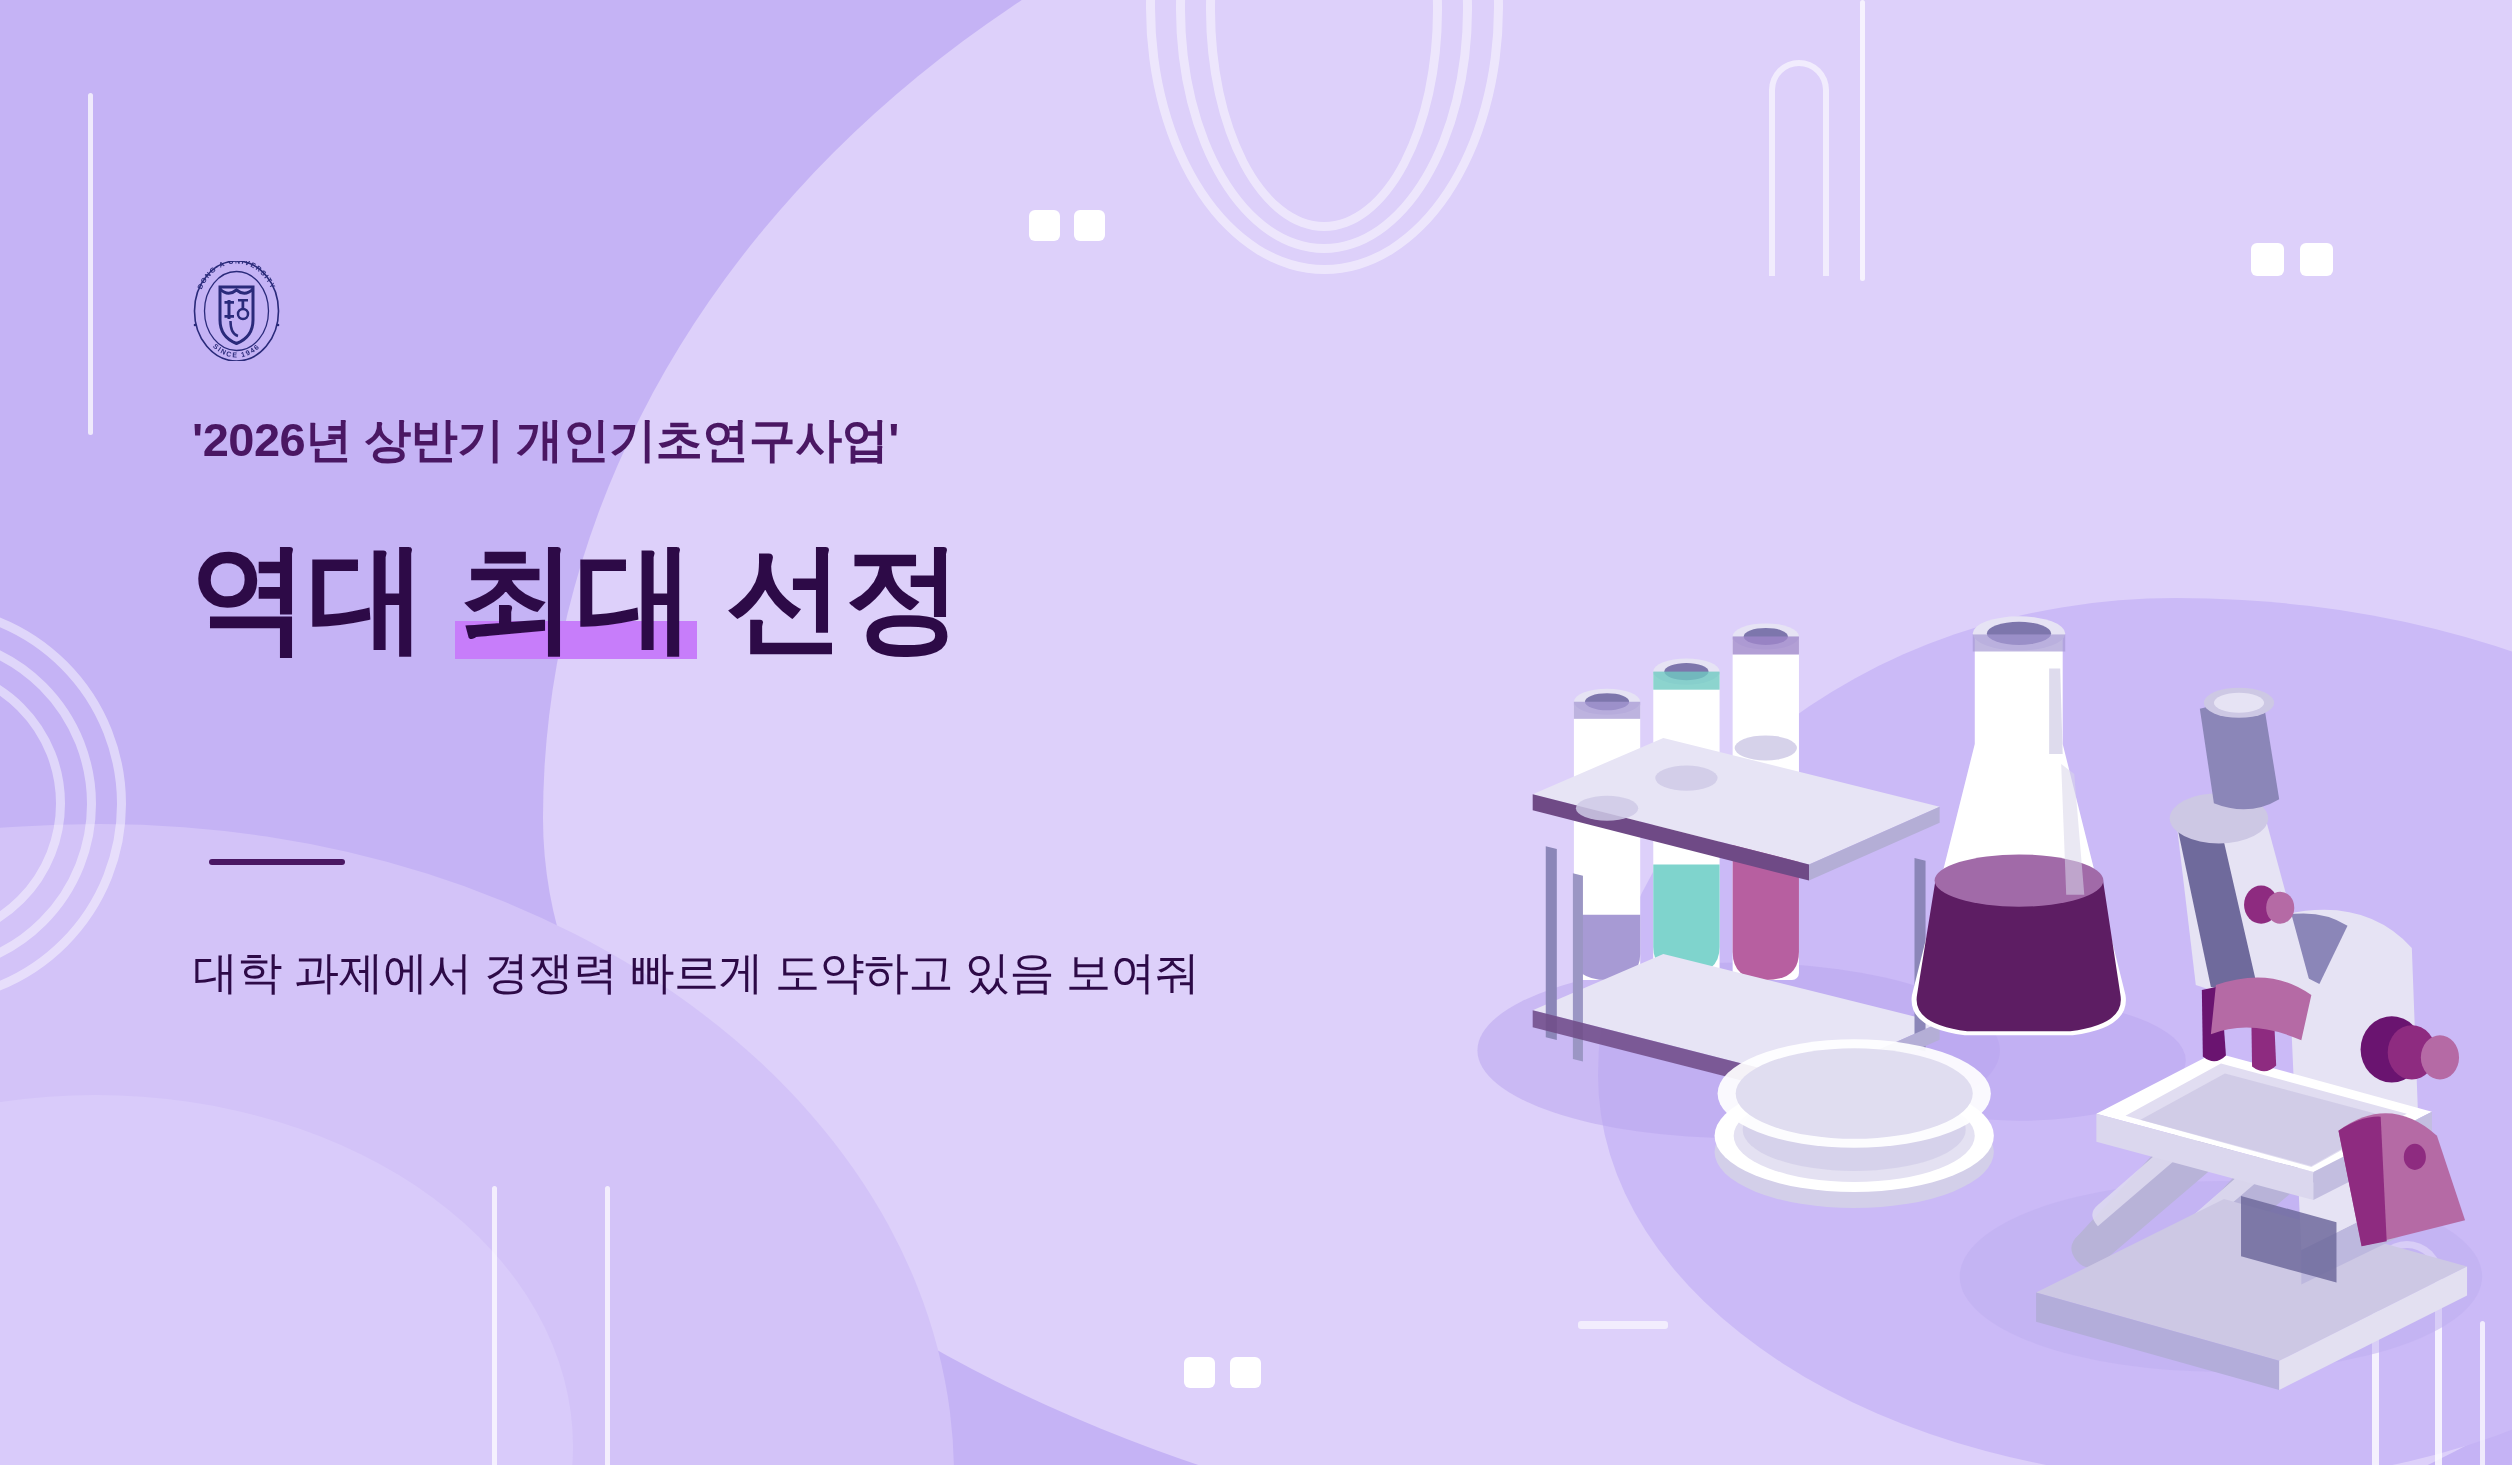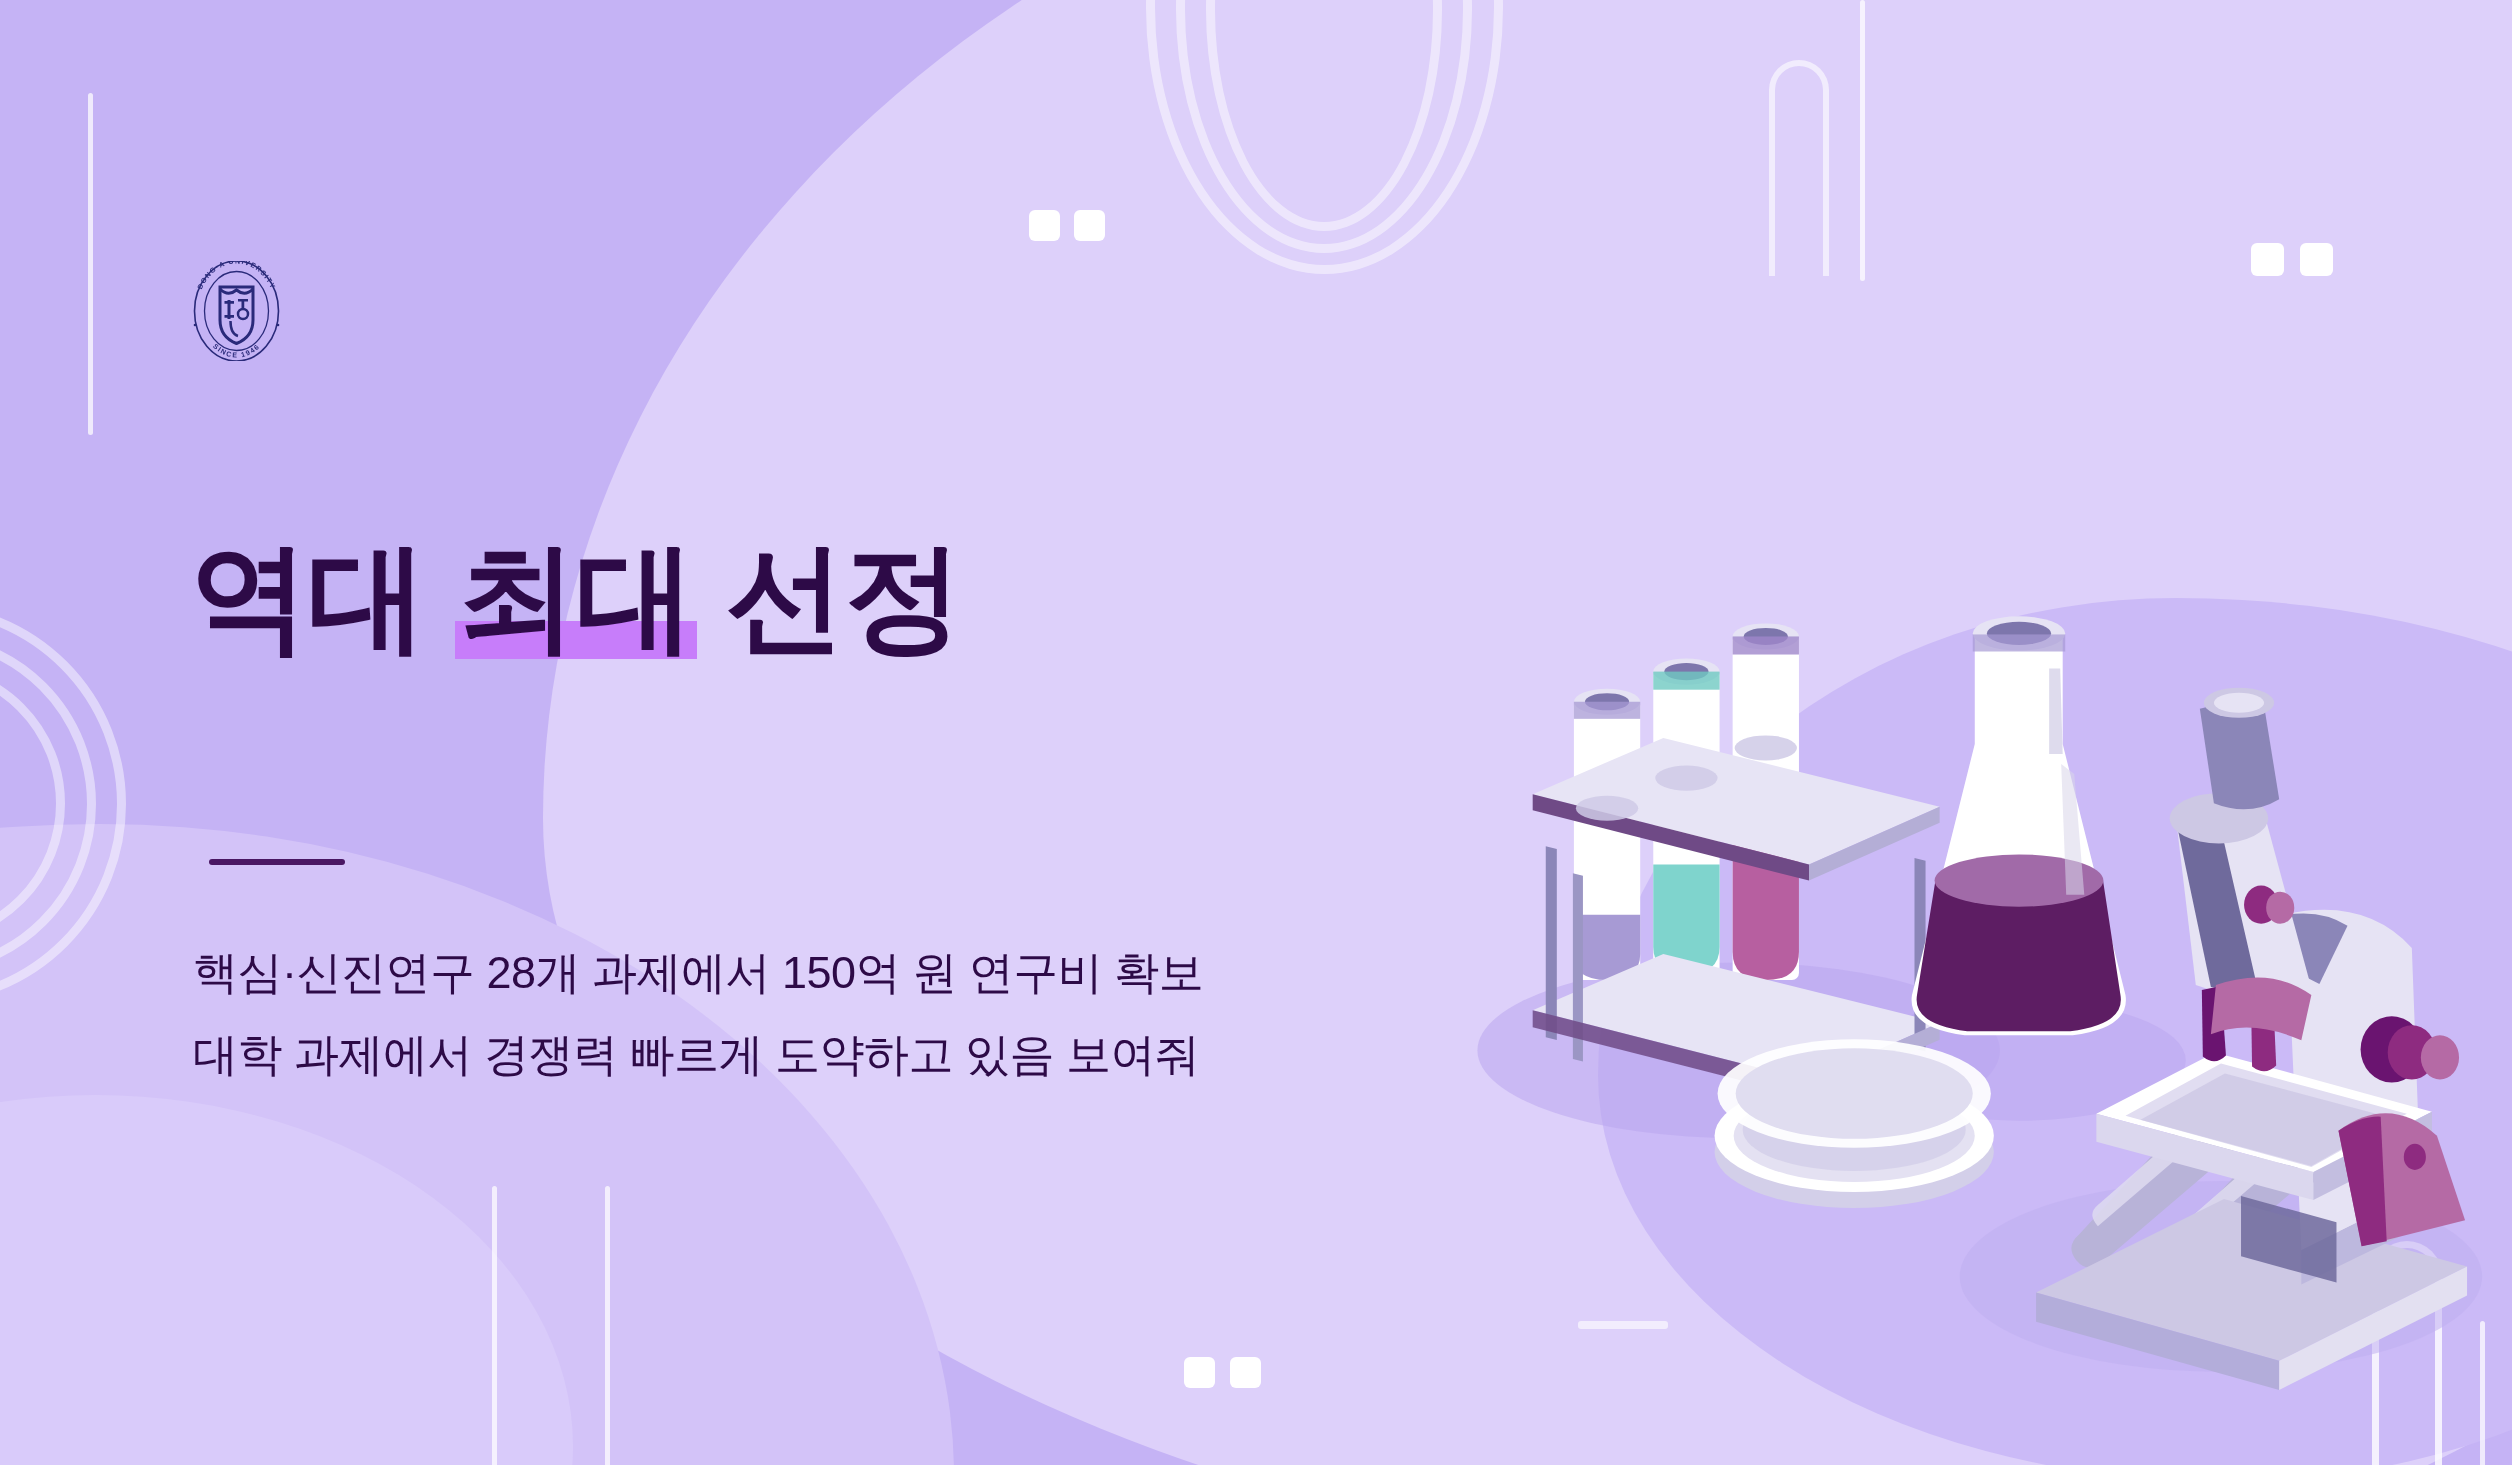--- a/index.html
+++ b/index.html
@@ -239,29 +239,29 @@
           <textPath href="#arcTop" startOffset="50%" text-anchor="middle">DONG·A UNIVERSITY</textPath>
         </text>
         <text font-size="14" font-family="Liberation Sans, sans-serif" fill="#2a2a7a" letter-spacing="3" font-weight="600">
           <textPath href="#arcBot" startOffset="50%" text-anchor="middle">SINCE 1946</textPath>
         </text>
         <circle cx="27" cy="128" r="2.6" fill="#2a2a7a"></circle>
         <circle cx="193" cy="128" r="2.6" fill="#2a2a7a"></circle>
       </svg>
     </div>
 
+    <div class="eyebrow">'2026년 상반기 개인기초연구사업'</div>
 
     <div class="headline-wrap">
       <div class="headline"><span>역대 </span><span class="hl-mark">최대</span><span> 선정</span></div>
     </div>
 
     <div class="divider"></div>
 
     <div class="body-lines">
-      <div class="body-line">핵심·신진연구 28개 과제에서 150억 원 연구비 확보</div>
       <div class="body-line">대학 과제에서 경쟁력 빠르게 도약하고 있음 보여줘</div>
     </div>
 
     <div class="illus">
       <svg width="1131" height="854" viewBox="0 0 2250 1700">
 
         <ellipse cx="560" cy="1010" rx="520" ry="175" fill="#b9a6ef" opacity=".55"></ellipse>
         <ellipse cx="1120" cy="1030" rx="330" ry="120" fill="#b9a6ef" opacity=".5"></ellipse>
         <ellipse cx="1520" cy="1460" rx="520" ry="190" fill="#c0aef1" opacity=".55"></ellipse>
 

